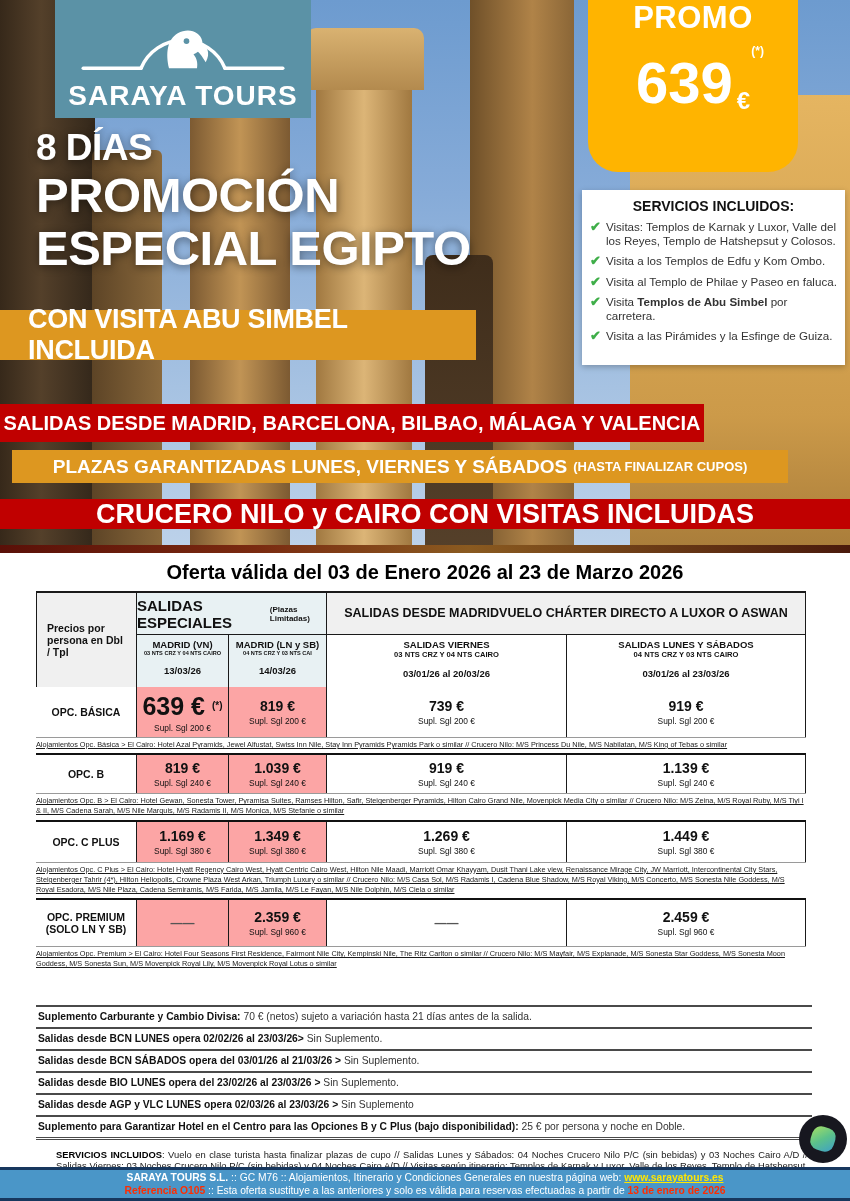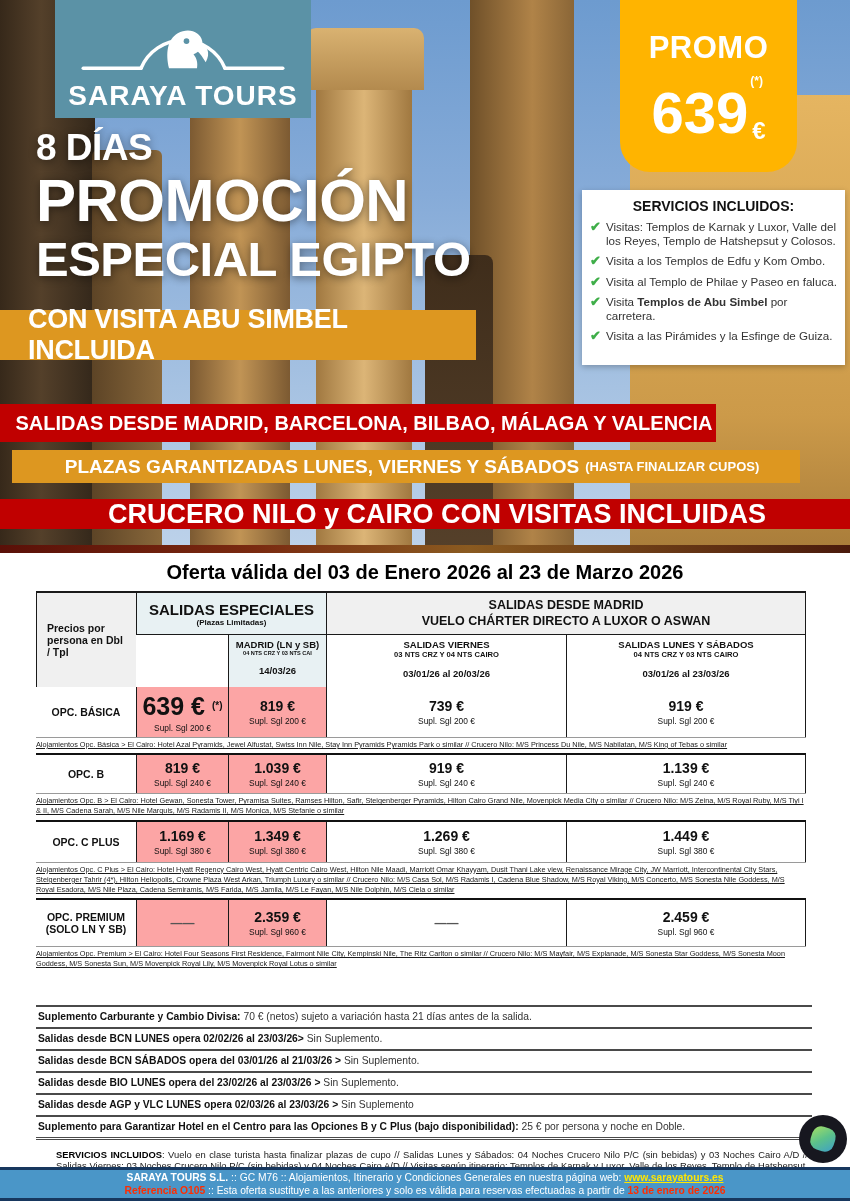--- a/index.html
+++ b/index.html
@@ -23,36 +23,36 @@
   .h7crown{left:690px;top:8px;width:60px;height:40px;background:#d8a94f;border-radius:30px 30px 0 0;}
   .hstrip{left:0;top:545px;width:850px;height:8px;background:linear-gradient(90deg,#5a1008,#7a2a10 30%,#8a5a20 55%,#4a1a0c);}
 
   
   .logo-box{position:absolute;left:55px;top:0;width:256px;height:118px;background:#5b92a6;
             display:flex;flex-direction:column;align-items:center;justify-content:flex-end;padding-bottom:8px;box-sizing:border-box;}
   .logo-mark{width:210px;height:62px;display:block;}
   .brand-name{color:#fff;font-weight:bold;font-size:28px;letter-spacing:1px;line-height:1;margin-top:2px;}
 
   
-  .promo-box{position:absolute;left:620px;top:0;width:177px;height:172px;background:#ffb400;
-             border-radius:0 0 30px 30px;color:#fff;text-align:center;box-sizing:border-box;padding-top:30px;}
+  .promo-box{position:absolute;left:588px;top:0;width:210px;height:172px;background:#ffb400;
+             border-radius:0 0 30px 30px;color:#fff;text-align:center;box-sizing:border-box;}
   .promo-label{font-size:31px;font-weight:bold;letter-spacing:.5px;}
   .promo-mark{font-size:12px;font-weight:bold;text-align:right;padding-right:34px;margin-top:8px;}
   .promo-price{font-size:58px;font-weight:bold;line-height:.85;margin-top:0;}
   .promo-euro{font-size:24px;font-weight:bold;vertical-align:-6px;margin-left:4px;}
 
   
   .headline{position:absolute;left:36px;top:128px;color:#fff;font-weight:bold;
             text-shadow:0 2px 8px rgba(0,0,0,.45);letter-spacing:-.5px;}
   .hl1{font-size:37px;line-height:1.1;}
-  .hl2{font-size:60px;line-height:1.08;}
+  .hl2{font-size:49px;line-height:1.08;}
   .hl3{font-size:49px;line-height:1.08;}
 
   
-  .banner{position:absolute;color:#fff;font-weight:bold;display:flex;align-items:center;padding-left:12px;}
+  .banner{position:absolute;color:#fff;font-weight:bold;display:flex;align-items:center;}
   .banner-abu{left:0;top:310px;width:476px;height:50px;background:#dd9720;font-size:27px;
               padding-left:28px;box-sizing:border-box;letter-spacing:-.3px;}
   .banner-red1{left:0;top:404px;width:704px;height:38px;background:#c00000;font-size:20px;justify-content:center;}
   .banner-orange2{left:12px;top:450px;width:776px;height:33px;background:#dd9720;font-size:19px;justify-content:center;gap:6px;}
   .banner-orange2 .small{font-size:13px;}
   .banner-red2{left:0;top:499px;width:850px;height:30px;background:#c00000;font-size:27px;justify-content:center;}
 
   
   .services-box{position:absolute;left:582px;top:190px;width:263px;height:175px;background:#fff;
                 box-shadow:0 2px 6px rgba(0,0,0,.25);box-sizing:border-box;padding:8px 8px 6px 8px;}
@@ -64,21 +64,21 @@
   .doc{position:absolute;left:0;top:553px;width:850px;}
   .offer-title{font-size:20px;font-weight:bold;color:#000;text-align:center;margin:8px 0 7px 0;}
 
   .ptable{margin-left:36px;width:770px;color:#111;}
   .thead,.trow{display:grid;grid-template-columns:100px 92px 98px 240px 240px;}
   .thead{grid-template-rows:42px 52px;border-top:2px solid #1a1a1a;}
   .bl{border-left:1.6px solid #1a1a1a;}
   .br{border-right:1.6px solid #1a1a1a;}
   .corner{grid-row:1/3;grid-column:1;background:#f0f0f0;display:flex;align-items:center;justify-content:center;
           font-weight:bold;font-size:10.5px;text-align:left;padding:0 10px;border-left:1.6px solid #1a1a1a;}
-  .grp{display:flex;flex-direction:column;align-items:center;justify-content:center;border-bottom:1.6px solid #1a1a1a;}
+  .grp{display:flex;flex-direction:row;align-items:center;justify-content:center;border-bottom:1.6px solid #1a1a1a;}
   .grp1{grid-column:2/4;background:#e8f1f3;}
   .grp2{grid-column:4/6;background:#f0f0f0;}
   .grp1 .t1{font-size:15px;font-weight:bold;}
   .grp1 .t2{font-size:8px;font-weight:bold;}
   .grp2 .t1,.grp2 .t2{font-size:12.5px;font-weight:bold;line-height:1.25;}
   .sub{display:flex;flex-direction:column;align-items:center;padding-top:4px;box-sizing:border-box;}
   .sub.blue{background:#e8f1f3;}
   .sub .n{font-weight:bold;font-size:9.5px;}
   .sub .nt{font-weight:bold;font-size:5.6px;}
   .sub .nt2{font-weight:bold;font-size:7.6px;}
@@ -209,20 +209,25 @@
       <div class="thead">
         <div class="corner">Precios por persona en Dbl / Tpl</div>
         <div class="grp grp1 bl">
           <div class="t1">SALIDAS ESPECIALES</div>
           <div class="t2">(Plazas Limitadas)</div>
         </div>
         <div class="grp grp2 bl br">
           <div class="t1">SALIDAS DESDE MADRID</div>
           <div class="t2">VUELO CHÁRTER DIRECTO A LUXOR O ASWAN</div>
         </div>
+        <div class="sub blue bl" style="grid-column:2">
+          <div class="n">MADRID (VN)</div>
+          <div class="nt">03 NTS CRZ Y 04 NTS CAIRO</div>
+          <div class="d">13/03/26</div>
+        </div>
         <div class="sub blue bl" style="grid-column:3">
           <div class="n">MADRID (LN y SB)</div>
           <div class="nt">04 NTS CRZ Y 03 NTS CAI</div>
           <div class="d">14/03/26</div>
         </div>
         <div class="sub bl" style="grid-column:4">
           <div class="n">SALIDAS VIERNES</div>
           <div class="nt2">03 NTS CRZ Y 04 NTS CAIRO</div>
           <div class="d">03/01/26 al 20/03/26</div>
         </div>

